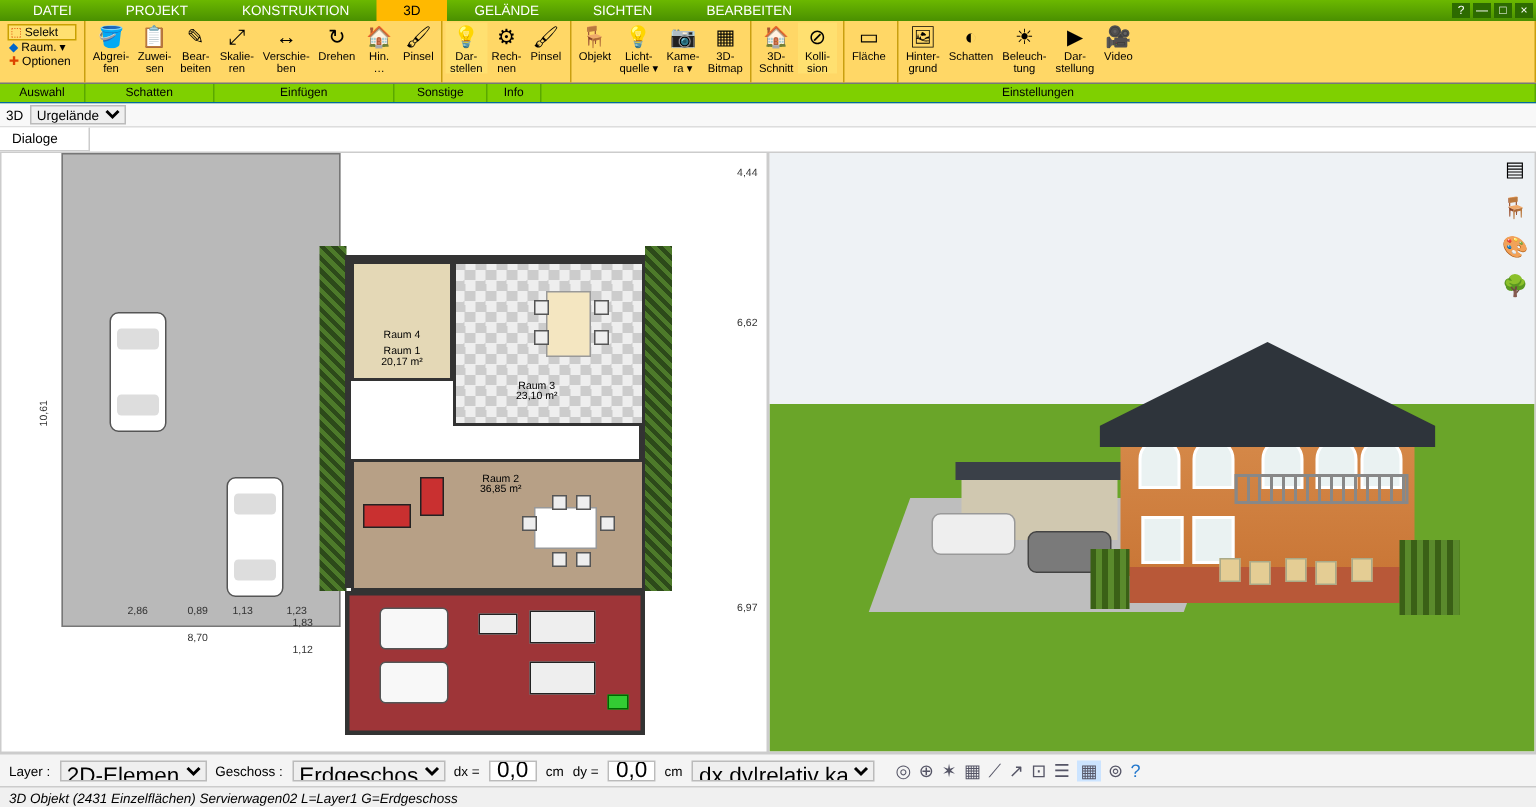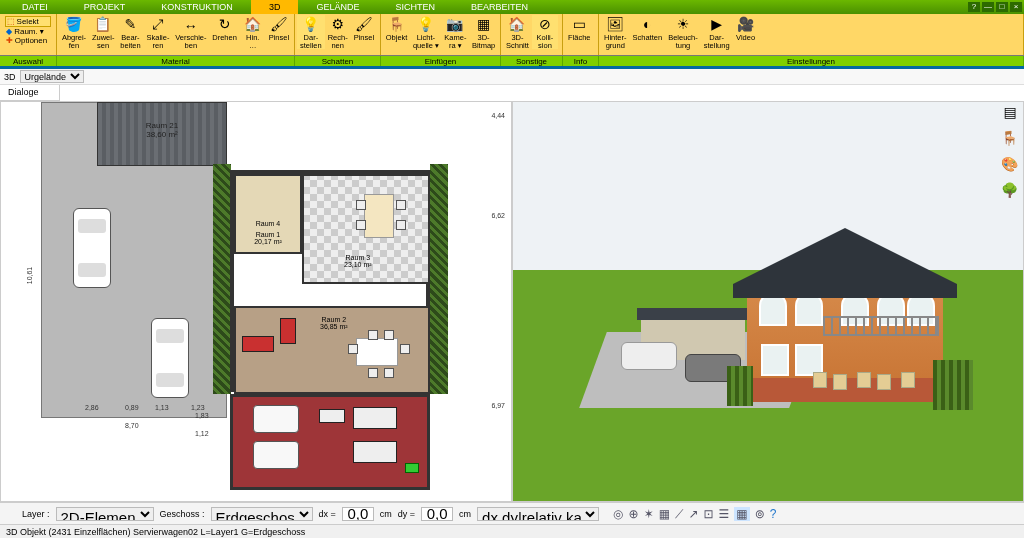--- a/index.html
+++ b/index.html
@@ -16,21 +16,21 @@
 
 .ribbon { height: 42px; background: #ffd766; display: flex; border-bottom: 1px solid #777; }
 .ribbon-panel { border-right: 1px solid #c99f10; padding: 1px 2px 0 2px; display: flex; flex-direction: column; }
 .ribbon-panel .tools { display: flex; gap: 0; flex: 1; align-items: flex-start; }
 .ribbon-btn { display: flex; flex-direction: column; align-items: center; justify-content: flex-start; padding: 0 3px; cursor: pointer; min-width: 26px; }
 .ribbon-btn .ico { width: 20px; height: 18px; display: flex; align-items: center; justify-content: center; font-size: 14px; }
 .ribbon-btn .lbl { font-size: 7.5px; text-align: center; line-height: 1; margin-top: 1px; white-space: nowrap; }
 .ribbon-stack { display: flex; flex-direction: column; gap: 0; font-size: 8px; padding: 1px 3px; }
 .ribbon-stack div { padding: 0 1px; cursor: pointer; display: flex; align-items: center; gap: 2px; white-space: nowrap; }
 
-.groups-strip { height: 13px; background: #7fd000; display: flex; font-size: 8px; border-bottom: 3px solid #0369a1; justify-content: center; }
+.groups-strip { height: 13px; background: #7fd000; display: flex; font-size: 8px; border-bottom: 1px solid #0369a1; justify-content: center; }
 .groups-strip .grp { border-right: 1px solid #5aa800; text-align: center; color: #000; padding-top: 1px; }
 
 
 .subbar { height: 16px; background: #f8f8f8; border-bottom: 1px solid #ddd; display: flex; align-items: center; padding: 0 4px; font-size: 9px; gap: 4px; }
 .subbar select { font-size: 9px; height: 13px; border: 1px solid #bbb; }
 .dialoge-tab { height: 16px; padding: 2px 8px; font-size: 9px; background: #fff; border-bottom: 1px solid #ccc; width: 60px; border-right: 1px solid #ccc; }
 
 
 .main { display: flex; position: absolute; top: 101px; bottom: 36px; left: 0; right: 0; }
 .view2d, .view3d { flex: 1; position: relative; border: 1px solid #ccc; overflow: hidden; }
@@ -75,26 +75,26 @@
 .house3d .balc { position:absolute; left:76px; top:88px; width:116px; height:20px; border:2px solid #888; background: repeating-linear-gradient(90deg, transparent 0 6px, #888 6px 8px); }
 .car3d { position:absolute; width:56px; height:28px; border-radius:6px; }
 .hedge3d { position:absolute; bottom:0; height:40px; background: repeating-linear-gradient(90deg,#3a6016 0 4px,#5a8a2c 4px 8px); }
 .patio { position:absolute; left:240px; top:276px; width:180px; height:24px; background:#b85838; }
 .furn3d { position:absolute; width:14px; height:16px; background:#e4cd94; border:1px solid #aa8; }
 
 .sidetools { position:absolute; top:104px; right:4px; width:20px; display:flex; flex-direction:column; gap:8px; align-items:center; z-index:10; }
 .sidetools div { width:18px; height:18px; font-size:14px; text-align:center; cursor:pointer; }
 
 
-.optbar { position:absolute; bottom:14px; left:0; right:0; height:22px; background:#f4f4f4; border-top:1px solid #ccc; display:flex; align-items:center; padding:0 22px; gap:6px; font-size:9px; }
+.optbar { position:absolute; bottom:14px; left:0; right:0; height:22px; background:#f4f4f4; border-top:1px solid #ccc; display:flex; align-items:center; padding:0 6px; gap:6px; font-size:9px; }
 .optbar select, .optbar input { font-size:15px; height:14px; border:1px solid #bbb; }
 .optbar input { width:32px; text-align:center; }
 .optbar .icons { display:flex; gap:5px; margin-left:8px; }
 .optbar .icons span { cursor:pointer; font-size:12px; color:#556; }
-.status { position:absolute; bottom:0; left:0; right:0; height:14px; background:#f0f0f0; border-top:1px solid #ccc; display:flex; align-items:center; padding:0 6px; font-size:9px; gap:14px; }
+.status { position:absolute; bottom:0; left:0; right:0; height:14px; background:#f0f0f0; border-top:1px solid #ccc; display:flex; align-items:center; padding:0 6px; font-size:9px; gap:14px;font-style:italic; }
 .status .r { margin-left:auto; display:flex; gap:14px; }
 .red { color:#d02020; }
 </style>
 </head>
 <body>
 
 <div class="titlebar">
   <div class="tabs">
     <div class="tab">DATEI</div>
     <div class="tab">PROJEKT</div>
@@ -239,21 +239,20 @@
         <div class="ribbon-btn">
           <div class="ico">🎥</div>
           <div class="lbl">Video</div>
         </div>
       </div>
   </div>
 </div>
 
 <div class="groups-strip">
   <div class="grp" style="width:57px">Auswahl</div>
-  <div class="grp" style="width:238px">Material</div>
   <div class="grp" style="width:86px">Schatten</div>
   <div class="grp" style="width:120px">Einfügen</div>
   <div class="grp" style="width:62px">Sonstige</div>
   <div class="grp" style="width:36px">Info</div>
   <div class="grp" style="flex:1">Einstellungen</div>
 </div>
 
 <div class="subbar">
   <span>3D</span>
   <select><option>Urgelände</option></select>
@@ -265,24 +264,20 @@
   <div>🪑</div>
   <div>🎨</div>
   <div>🌳</div>
 </div>
 
 <div class="main">
 
   <div class="view2d">
     <div class="fp-wrap">
       <div class="driveway"></div>
-      <div class="garage-roof">
-        <div>Raum 21</div>
-        <div>38,60 m²</div>
-      </div>
       <div class="car v" style="left:48px; top:106px"></div>
       <div class="car v" style="left:126px; top:216px"></div>
 
       <div class="hedge l"></div>
       <div class="hedge r"></div>
 
       <div class="house">
         <div class="room r1">
           <div style="margin-top:44px">Raum 4</div>
           <div style="margin-top:4px">Raum 1</div>

